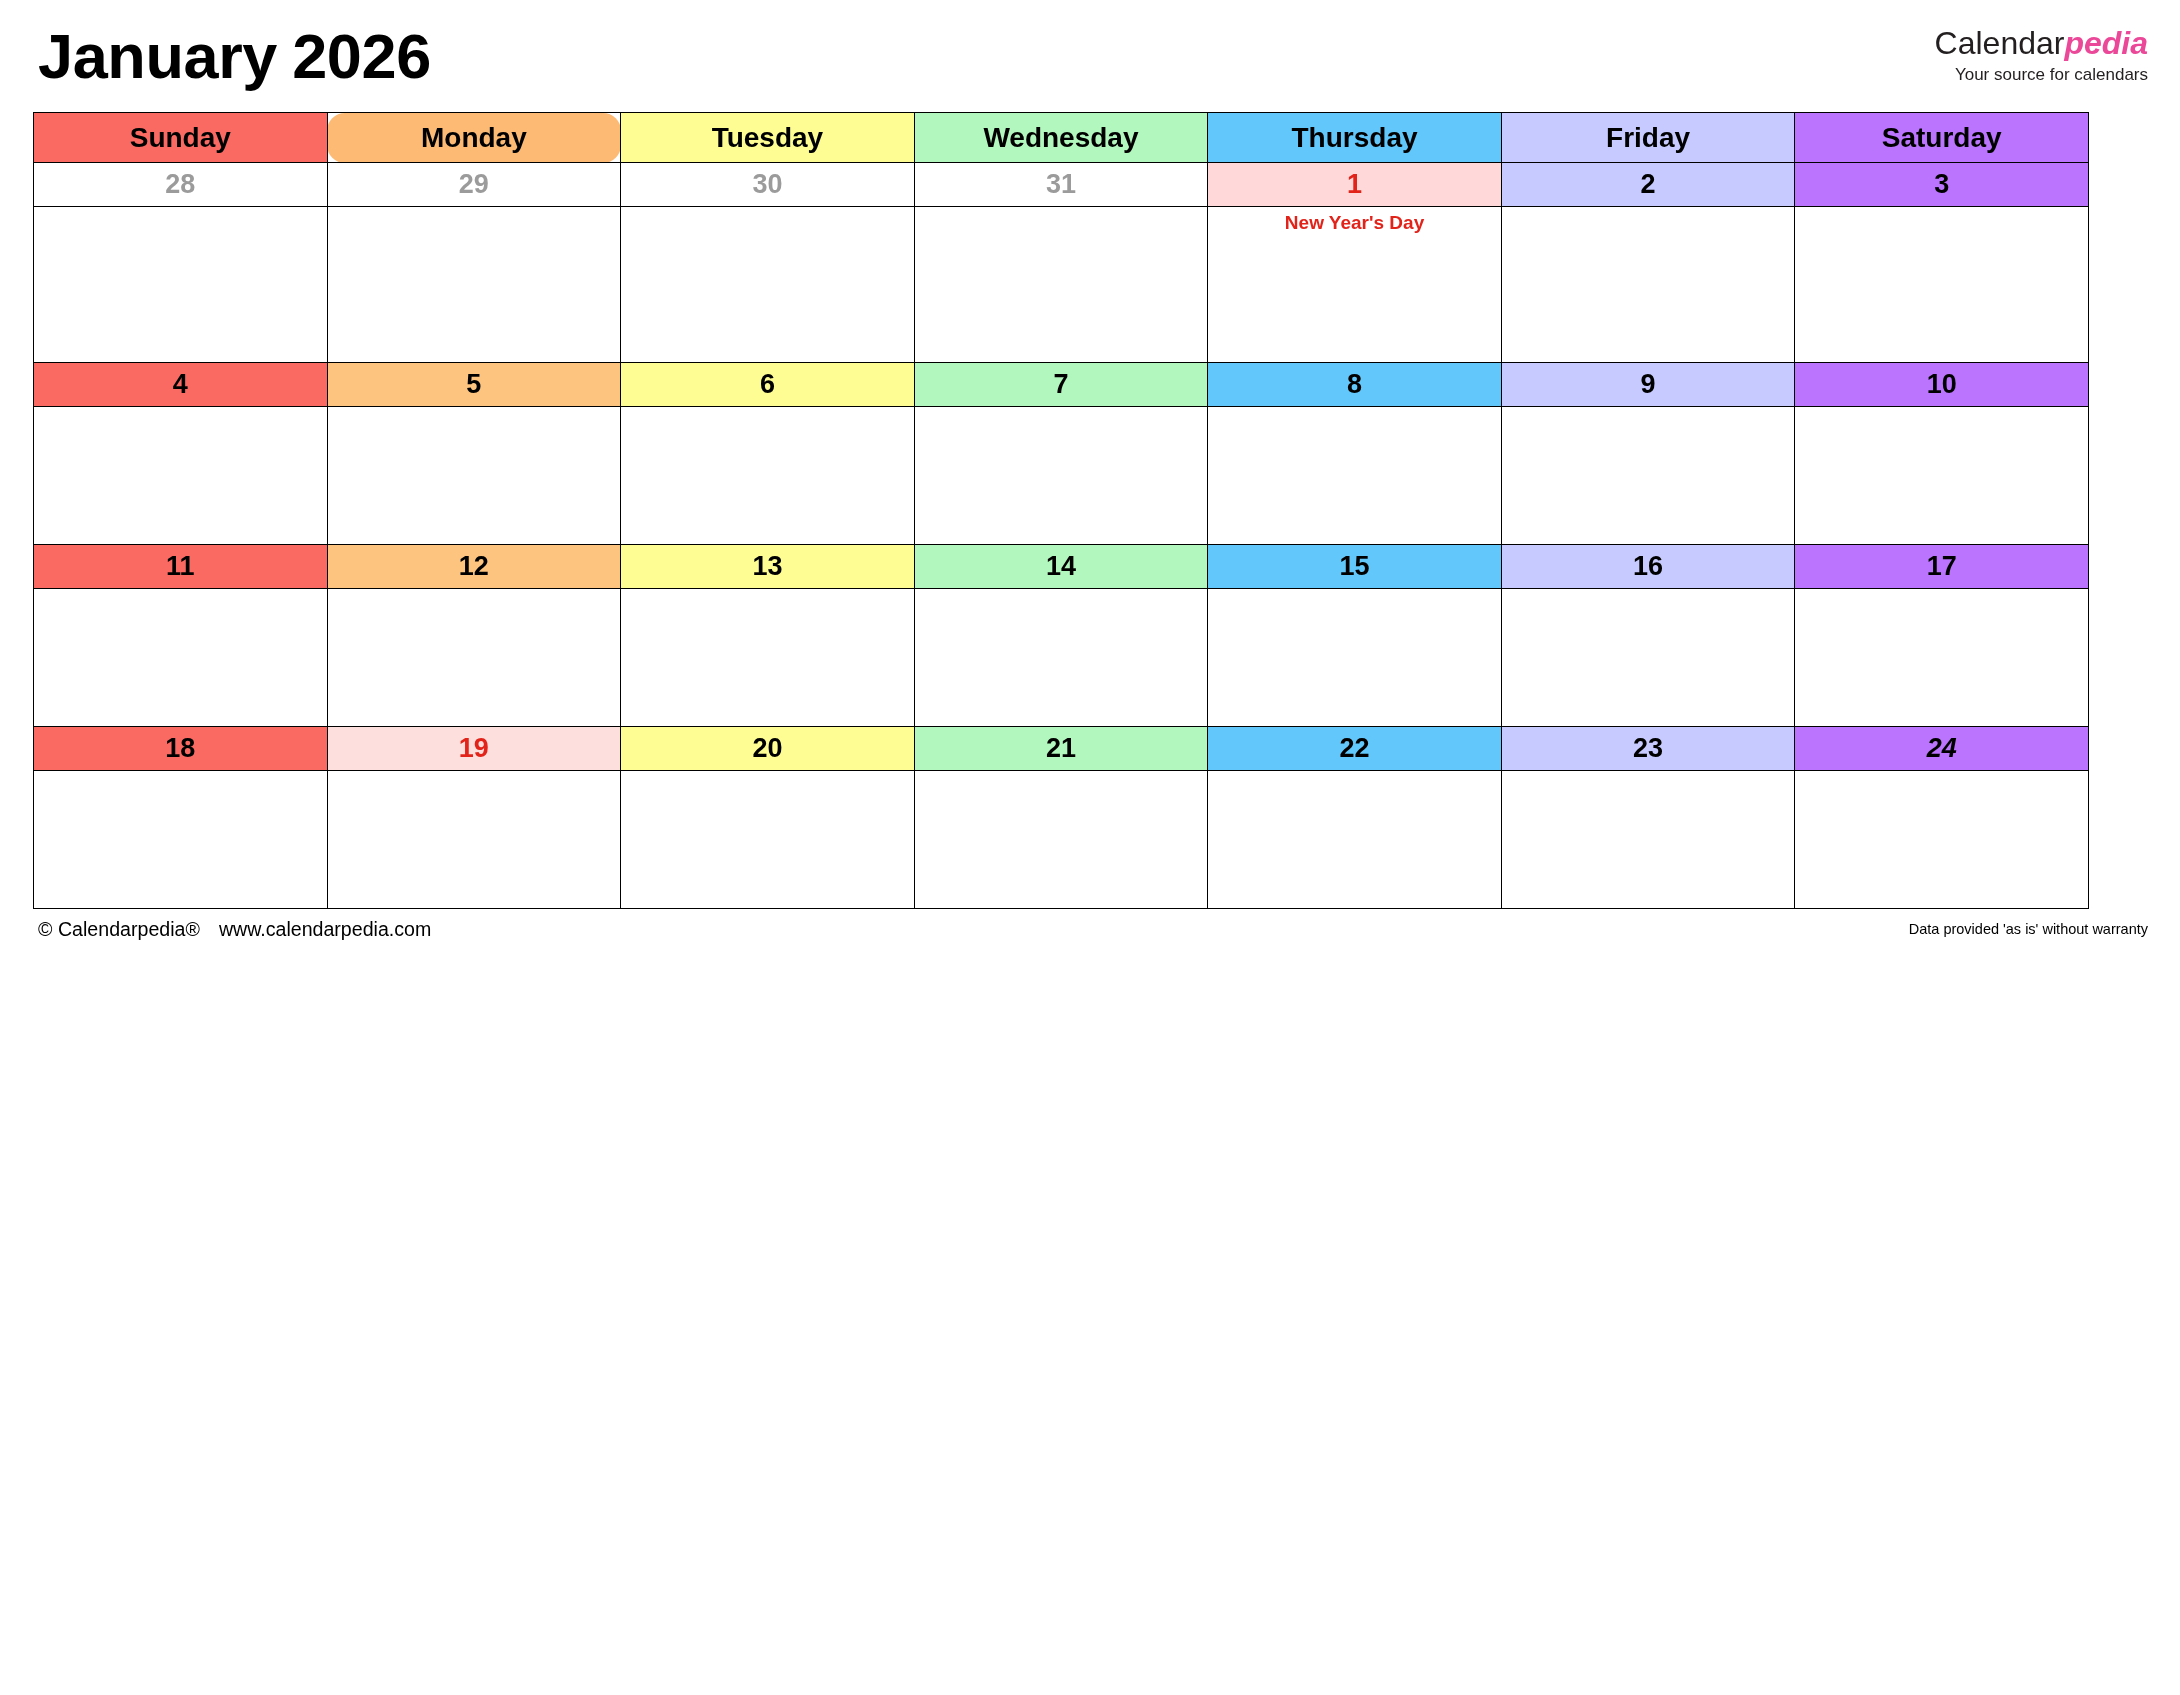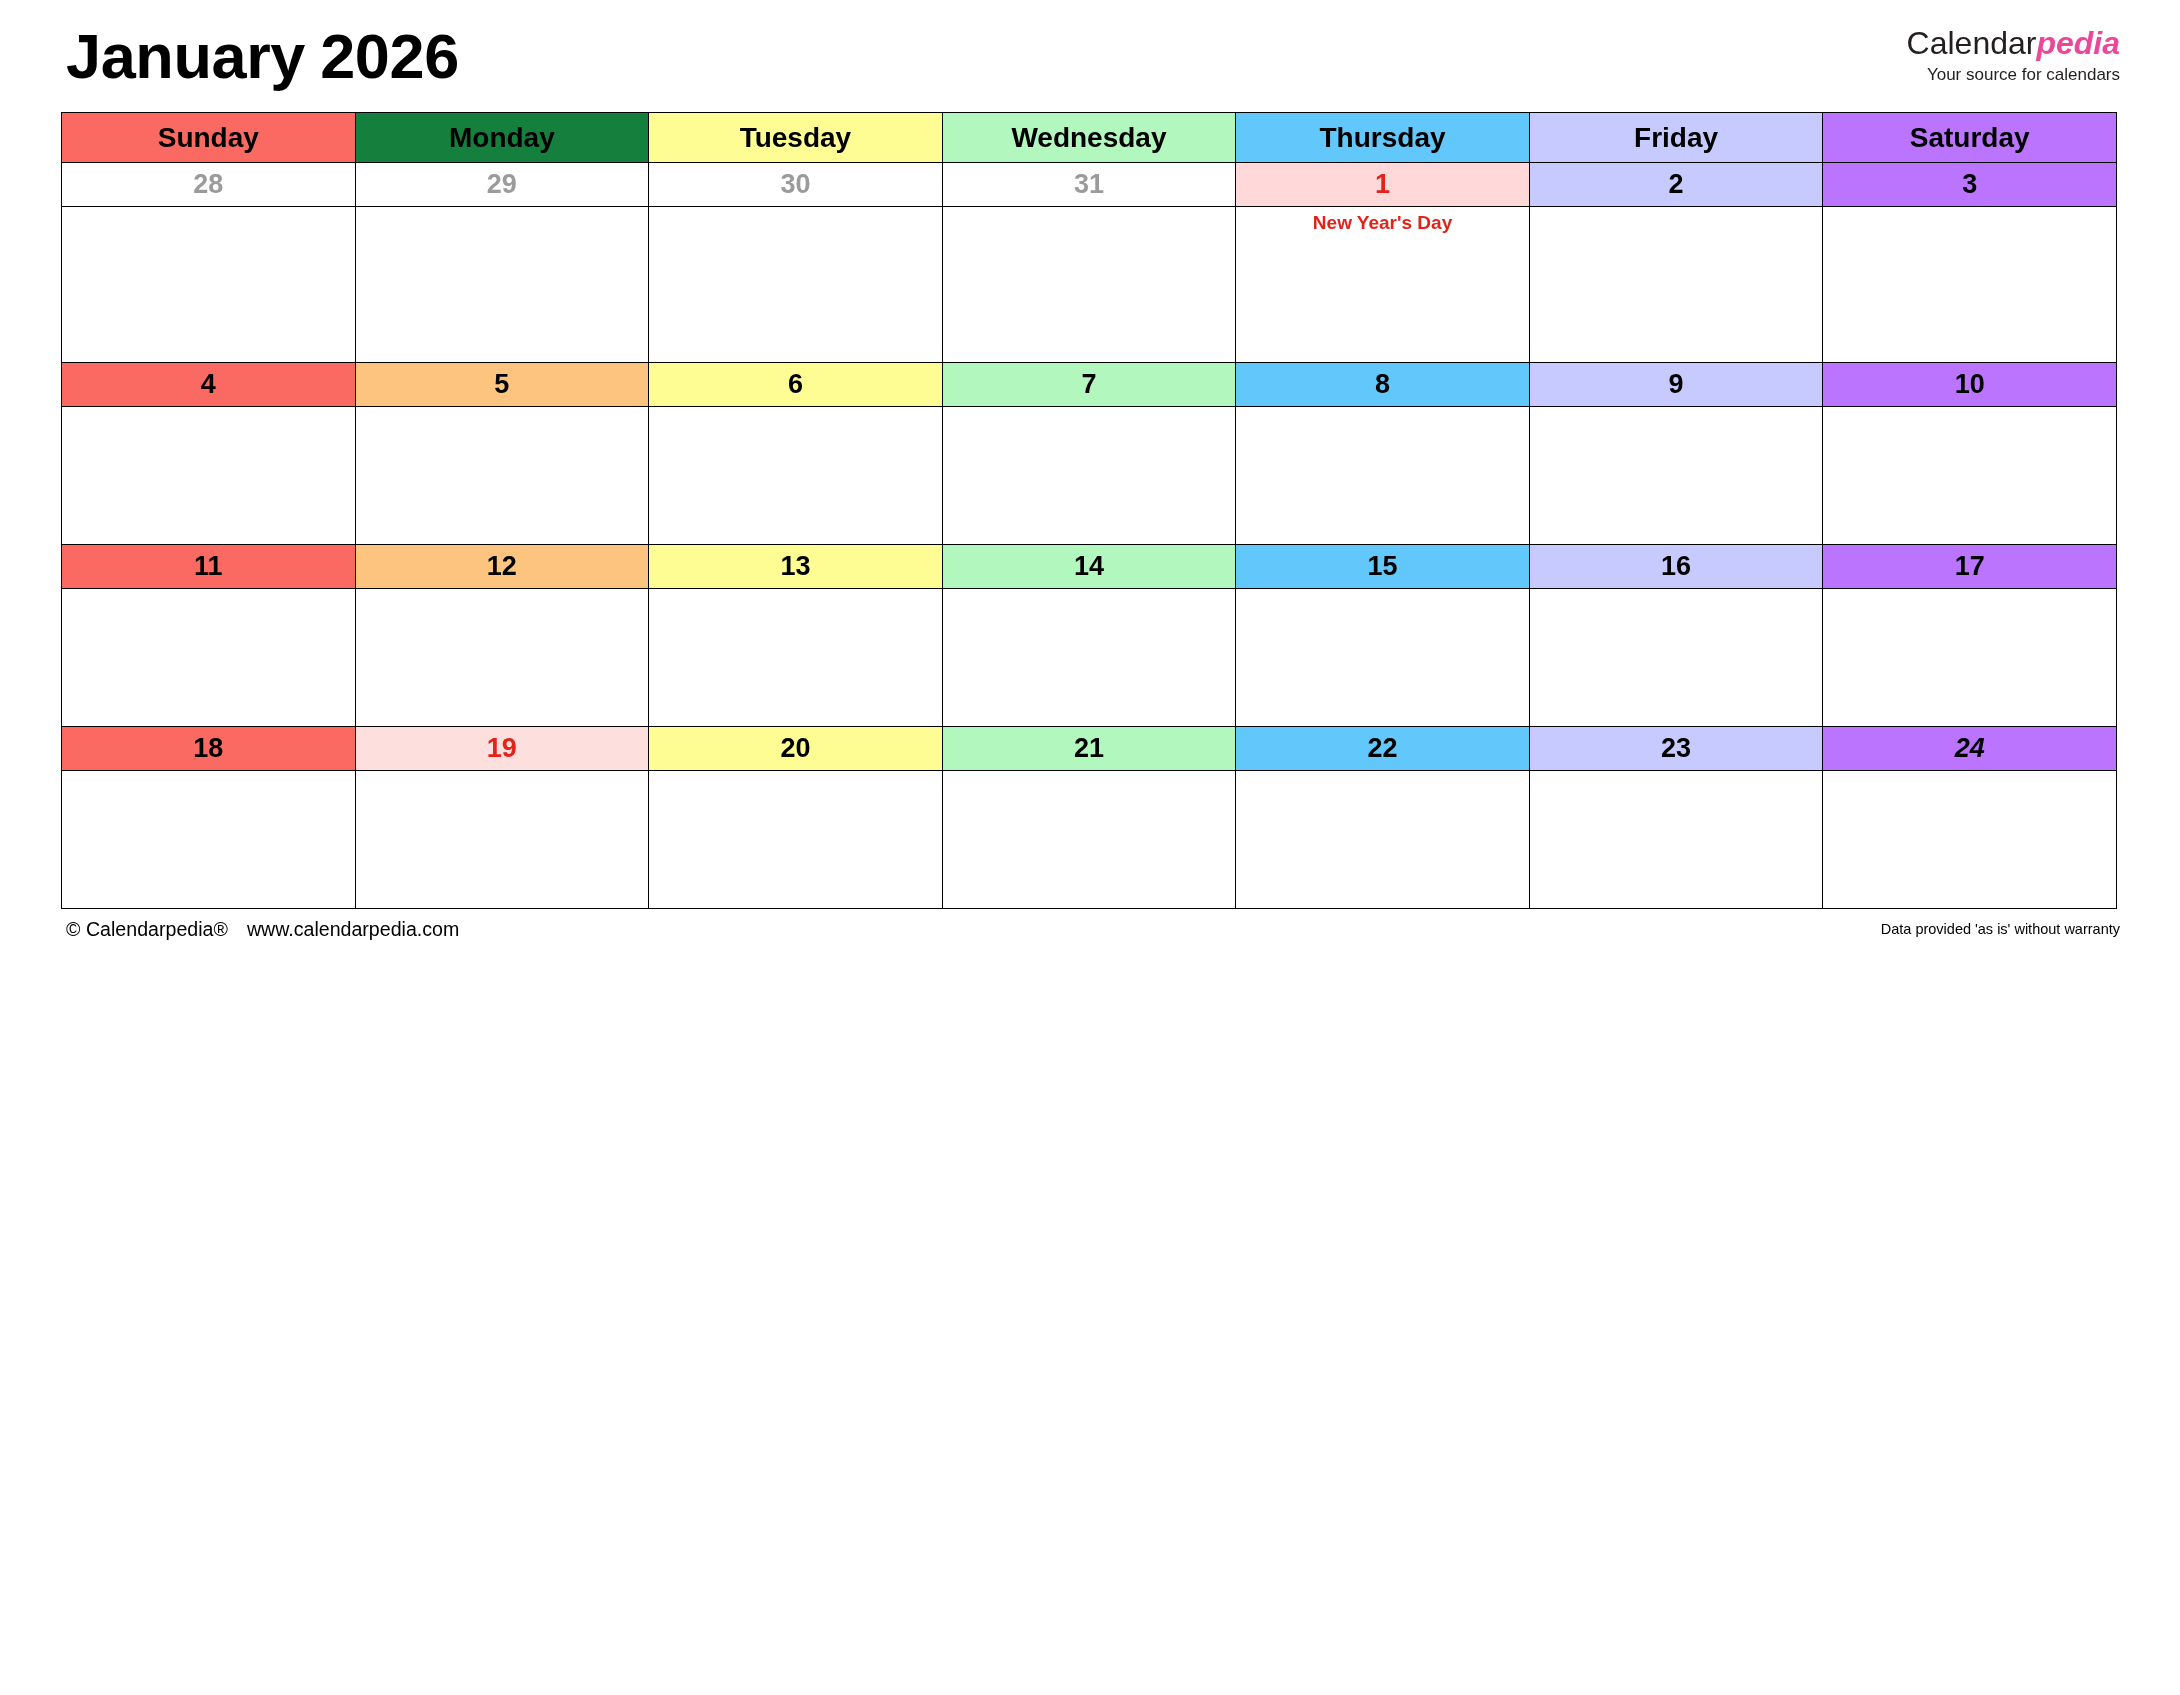--- a/index.html
+++ b/index.html
@@ -12,21 +12,21 @@
     height: 1696px;
     font-family: "Liberation Sans", sans-serif;
     color: #000;
     overflow: hidden;
   }
   .page {
     position: relative;
     width: 2181px;
     height: 1356px;
     box-sizing: border-box;
-    padding: 0 61px;
+    padding: 0 33px;
   }
 
   
   .header {
     position: relative;
     height: 112px;
   }
   .title {
     position: absolute;
     left: 5.1px;
@@ -155,21 +155,21 @@
     <div class="brand">
       <div class="brand-name"><span>Calendar</span><span class="accent">pedia</span></div>
       <div class="brand-tag">Your source for calendars</div>
     </div>
   </div>
 
   <table class="calendar">
     <thead>
       <tr id="dow-row">
           <th class="dow" style="background: rgb(250, 106, 99);">Sunday</th>
-          <th class="dow" style="background: #15803d;">Monday</th>
+          <th class="dow" style="background: #fdba74; border-radius: 18px;">Monday</th>
           <th class="dow" style="background: rgb(253, 253, 147);">Tuesday</th>
           <th class="dow" style="background: rgb(178, 247, 189);">Wednesday</th>
           <th class="dow" style="background: rgb(98, 200, 252);">Thursday</th>
           <th class="dow" style="background: rgb(199, 202, 255);">Friday</th>
           <th class="dow" style="background: rgb(186, 116, 253);">Saturday</th>
         </tr>
     </thead>
     <tbody id="weeks-body">
         <tr>
           <td class="daynum out">28</td>

